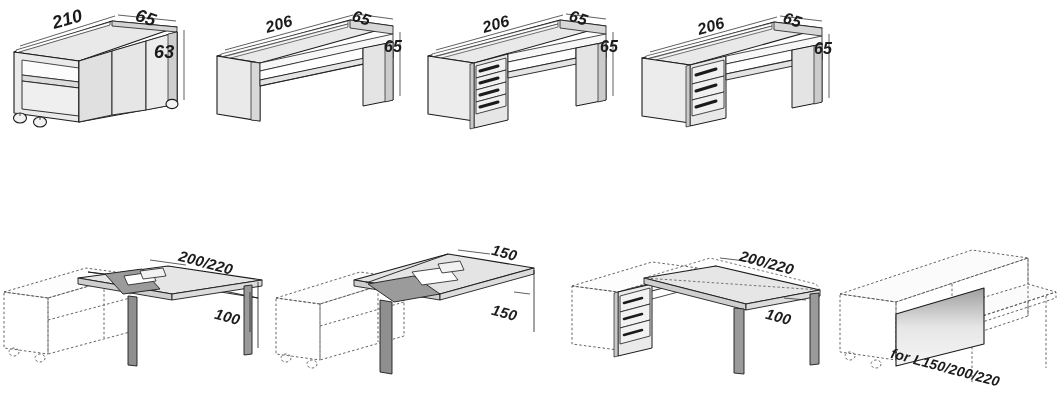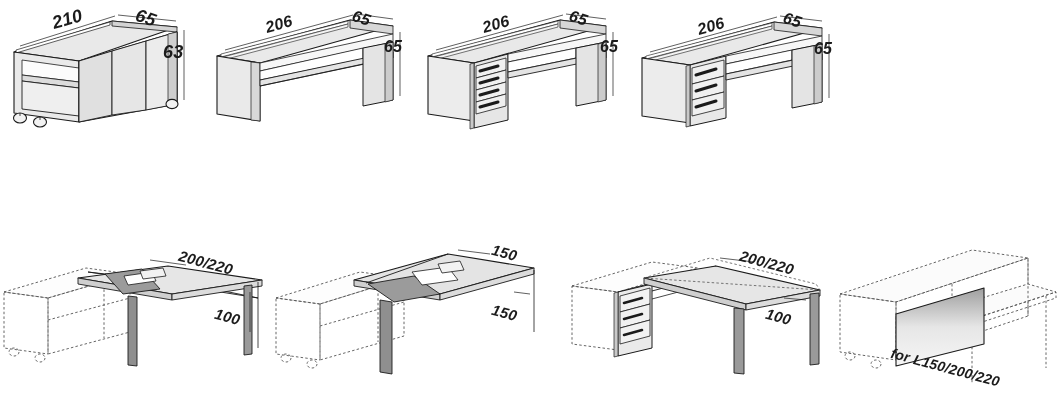--- a/index.html
+++ b/index.html
@@ -76,21 +76,21 @@
         <line x1="40" y1="113" x2="40" y2="116" stroke-width="0.8"></line>
 
         <line x1="20" y1="42" x2="115" y2="12" stroke-width="0.7"></line>
         <line x1="118" y1="11" x2="176" y2="17" stroke-width="0.7"></line>
         <line x1="184" y1="26" x2="184" y2="96" stroke-width="0.7"></line>
       </g>
     </svg>
   </div>
   <div class="dim s18 rot-c" style="left:55px; top:14px;">210</div>
   <div class="dim s18 rot-f" style="left:139px; top:6px;">65</div>
-  <div class="dim s18" style="left:163px; top:43px;">63</div>
+  <div class="dim s18" style="left:154px; top:43px;">63</div>
 
   <div class="fig" style="left:205px; top:8px;">
     <svg width="200" height="120" viewBox="0 0 200 120">
       <g fill="none" stroke="#1b1b1b" stroke-width="1.1" stroke-linejoin="round">
 
         <polygon points="12,48 145,12 188,18 55,55" fill="#e9e9e9"></polygon>
         <polygon points="16,46 143,13 143,16 16,49" fill="#ffffff" stroke-width="0.6"></polygon>
         <polygon points="18,49 143,16 143,19 18,52" fill="#f4f4f4" stroke-width="0.6"></polygon>
         <polygon points="145,12 188,18 188,26 145,20" fill="#d7d7d7" stroke-width="0.8"></polygon>
 

